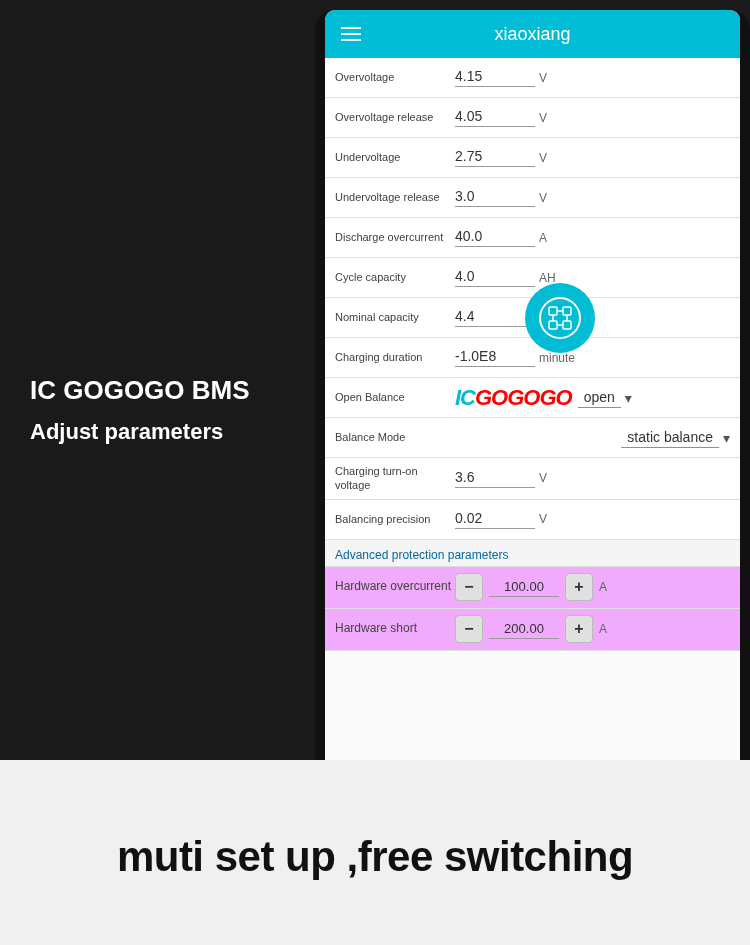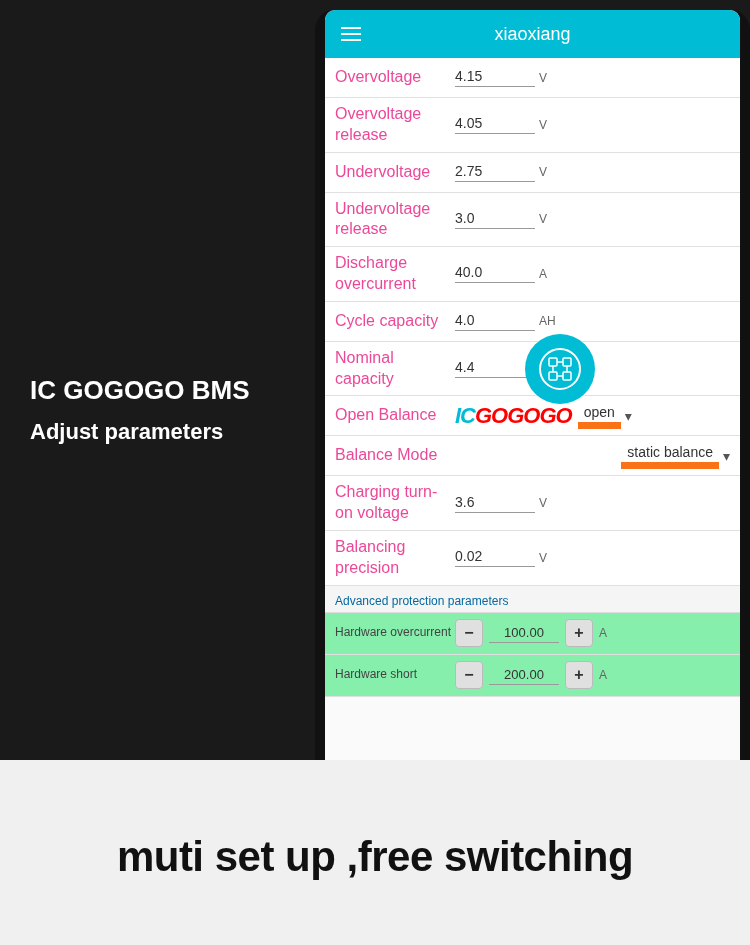--- a/index.html
+++ b/index.html
@@ -132,22 +132,22 @@
       display: flex;
       align-items: center;
       border-bottom: 1px solid #e0e0e0;
       padding: 6px 10px;
       min-height: 40px;
       background: #fff;
     }
 
     .param-label {
       width: 120px;
-      font-size: 16px;
-      color: #ec4899;
+      font-size: 11px;
+      color: #404040;
       flex-shrink: 0;
       line-height: 1.3;
     }
 
     .param-value-wrap {
       flex: 1;
       display: flex;
       align-items: center;
     }
 
@@ -169,21 +169,21 @@
     .param-dropdown {
       display: flex;
       align-items: center;
       gap: 4px;
     }
 
     .dropdown-value {
       font-size: 14px;
       color: #333;
       padding: 2px 6px;
-      border-bottom: 7px solid #f97316;
+      border-bottom: 1px solid #f97316;
     }
 
     .dropdown-arrow {
       font-size: 14px;
       color: #555;
     }
 
     
     .section-header {
       padding: 8px 10px 4px 10px;
@@ -193,21 +193,21 @@
       border-bottom: 1px solid #ddd;
     }
 
     
     .param-row-hw {
       display: flex;
       align-items: center;
       border-bottom: 1px solid #e0e0e0;
       padding: 6px 10px;
       min-height: 42px;
-      background: #86efac;
+      background: #f0abfc;
     }
 
     .hw-label {
       width: 120px;
       font-size: 12px;
       color: #444;
       flex-shrink: 0;
       line-height: 1.3;
     }
 
@@ -359,20 +359,27 @@
                       <line x1="18" y1="14" x2="24" y2="14" stroke="white" stroke-width="1.5"></line>
                       <line x1="14" y1="18" x2="14" y2="24" stroke="white" stroke-width="1.5"></line>
                       <line x1="28" y1="18" x2="28" y2="24" stroke="white" stroke-width="1.5"></line>
                       <line x1="18" y1="28" x2="24" y2="28" stroke="white" stroke-width="1.5"></line>
                     </svg>
                   </div>
                 </div>
               </div>
             </div>
 
+            <div class="param-row">
+              <span class="param-label">Charging duration</span>
+              <div class="param-value-wrap">
+                <span class="param-value">-1.0E8</span>
+                <span class="param-unit">minute</span>
+              </div>
+            </div>
 
             <div class="param-row">
               <span class="param-label">Open Balance</span>
               <div class="param-value-wrap" style="align-items:center;gap:0;">
                 <span style="font-size:22px;font-weight:900;font-style:italic;color:#00bcd4;letter-spacing:-1px;">IC </span>
                 <span style="font-size:22px;font-weight:900;font-style:italic;color:#ff0000;letter-spacing:-1px;">GO</span>
                 <span style="font-size:22px;font-weight:900;font-style:italic;color:#ff0000;letter-spacing:-1px;">GOGO</span>
                 <div class="param-dropdown" style="margin-left:6px;">
                   <span class="dropdown-value">open</span>
                   <span class="dropdown-arrow">▾</span>

